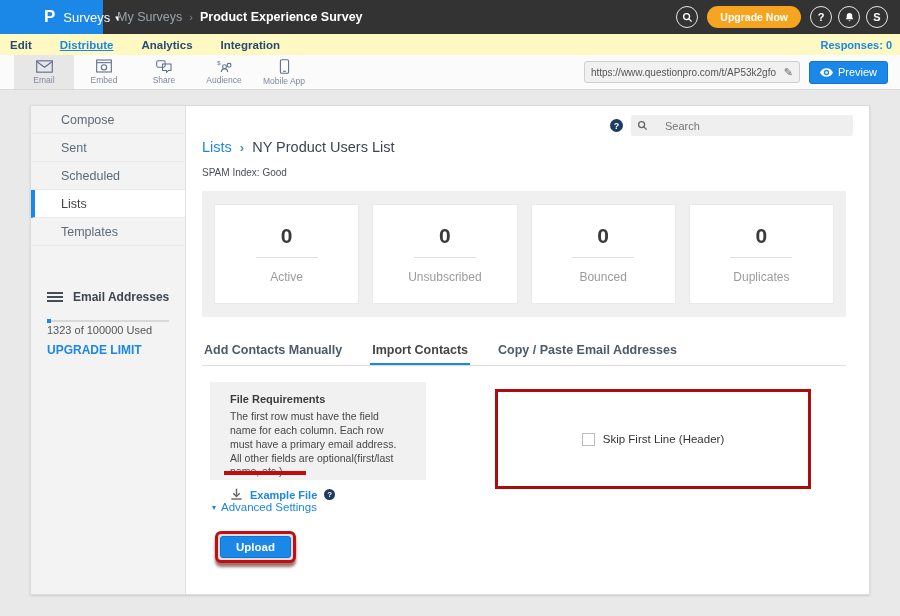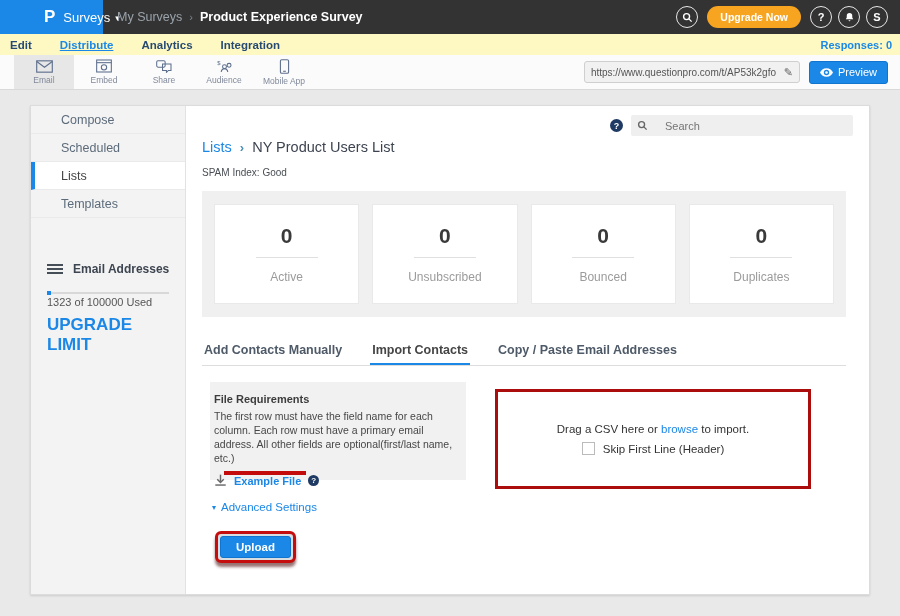--- a/index.html
+++ b/index.html
@@ -62,21 +62,21 @@
   .side-item { height:28px; display:flex; align-items:center; padding-left:30px;
     font-size:12.5px; color:#5c6b7a; border-bottom:1px solid #eaeaea; }
   .side-item.active { background:#ffffff; color:#454545; border-left:4px solid #1b87e6;
     padding-left:26px; }
   .email-section { padding:44px 10px 0 16px; }
   .es-head { display:flex; align-items:center; gap:10px; color:#3d4550; font-size:12px;
     font-weight:bold; }
   .es-bar { margin-top:16px; height:2px; background:#d8d8d8; width:122px; position:relative; }
   .es-bar .fill { position:absolute; left:0; top:-1px; height:4px; width:4px; background:#1b87e6; }
   .es-usage { margin-top:2px; font-size:11px; color:#555; }
-  .es-upgrade { margin-top:7px; font-size:17px; color:#1b87e6; font-weight:bold; }
+  .es-upgrade { margin-top:7px; font-size:12px; color:#1b87e6; font-weight:bold; }
 
   
   .content { flex:1; position:relative; padding:0 16px; }
   .search-row { position:absolute; right:16px; top:9px; display:flex; align-items:center; gap:8px; }
   .q-circle { width:13px; height:13px; border-radius:50%; background:#1f3a63; color:#fff;
     font-size:9px; font-weight:bold; display:flex; align-items:center; justify-content:center; }
   .search-box { width:222px; height:21px; background:#efefef; border-radius:2px;
     display:flex; align-items:center; padding:0 6px; gap:17px; }
   .search-box input { flex:1; border:none; background:transparent; outline:none;
     font-size:11px; color:#555; font-family:inherit; }
@@ -94,22 +94,22 @@
     flex-direction:column; align-items:center; justify-content:center; }
   .stat-value { font-size:21px; font-weight:bold; color:#3a3a3a; }
   .stat-div { width:62px; height:1px; background:#e0e0e0; margin:9px 0 12px; }
   .stat-label { font-size:12px; color:#9b9b9b; }
 
   .tabs { position:absolute; left:16px; top:233px; width:644px; height:27px;
     border-bottom:1px solid #ddd; display:flex; gap:26px; font-size:12.5px; font-weight:bold; }
   .tab { color:#4e5a68; padding:4px 2px 0; }
   .tab.active { color:#454545; border-bottom:2px solid #1b87e6; }
 
-  .filereq { position:absolute; left:24px; top:276px; width:256px; height:98px;
-    background:#f1f1f1; padding:11px 4px; }
+  .filereq { position:absolute; left:24px; top:276px; width:216px; height:98px;
+    background:#f1f1f1; padding:11px 20px; }
   .fr-title { font-size:11px; font-weight:bold; color:#3c3c3c; }
   .fr-body { margin-top:5px; font-size:10.5px; line-height:1.32; color:#474747; }
   .fr-linkrow { margin-top:9px; display:flex; align-items:center; gap:7px; }
   .fr-link { color:#1b87e6; font-size:11px; font-weight:bold; }
   .fr-q { width:11px; height:11px; border-radius:50%; background:#1f3a63; color:#fff;
     font-size:8px; font-weight:bold; display:flex; align-items:center; justify-content:center; }
   .fr-underline { position:absolute; left:38px; top:365px; width:82px; height:4px;
     background:#c30b0b; }
 
   .dropzone { position:absolute; left:309px; top:283px; width:316px; height:100px;
@@ -221,20 +221,21 @@
         </svg>
       <span>Preview</span>
     </div>
   </div>
 </div>
 
 <div class="panel">
 
   <div class="sidebar">
     <div class="side-item">Compose</div>
+    <div class="side-item">Sent</div>
     <div class="side-item">Scheduled</div>
     <div class="side-item active">Lists</div>
     <div class="side-item">Templates</div>
 
     <div class="email-section">
       <div class="es-head">
         <svg width="16" height="12" viewBox="0 0 20 14" stroke="#3d4550" stroke-width="2.4">
             <line x1="0" y1="2" x2="20" y2="2"></line>
             <line x1="0" y1="7" x2="20" y2="7"></line>
             <line x1="0" y1="12" x2="20" y2="12"></line>
@@ -306,21 +307,20 @@
             <polyline points="5,8 10,13 15,8"></polyline>
             <line x1="2" y1="17" x2="18" y2="17"></line>
           </svg>
         <span class="fr-link">Example File</span>
         <span class="fr-q">?</span>
       </div>
     </div>
     <div class="fr-underline"></div>
 
     <div class="dropzone">
-      <div class="dz-line1"><span>Drag a CSV here or </span><span class="browse">browse</span><span> to import.</span></div>
       <div class="dz-line2">
         <span class="dz-check"></span>
         <span>Skip First Line (Header)</span>
       </div>
     </div>
 
     <div class="advanced">
       <span class="tri">▾</span>
       <span>Advanced Settings</span>
     </div>

